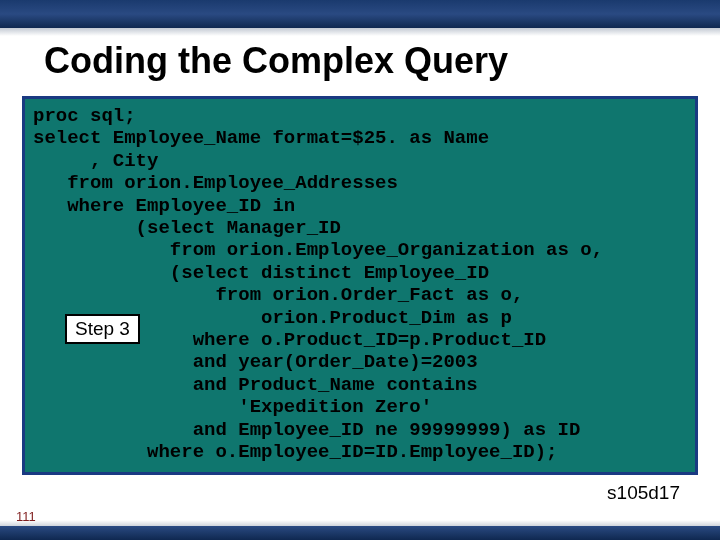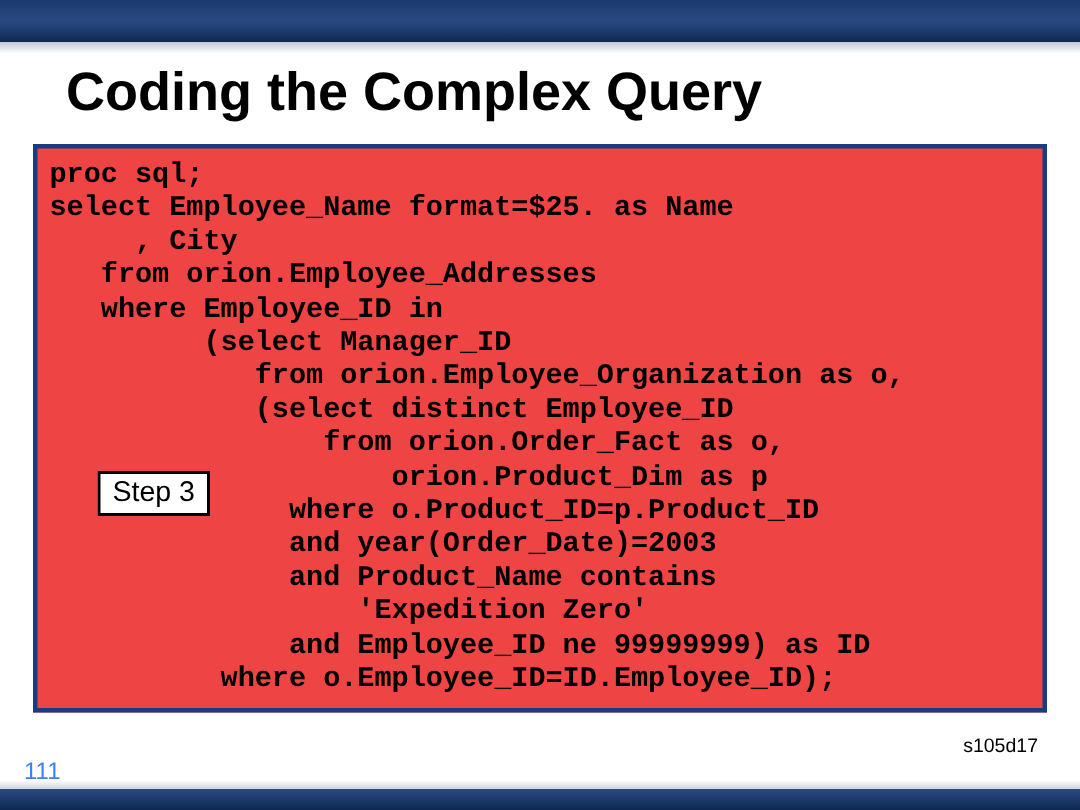--- a/index.html
+++ b/index.html
@@ -26,21 +26,21 @@
   }
   .title {
     font-size: 36px;
     font-weight: bold;
     color: #000;
     padding: 12px 0 14px 44px;
   }
   .code-frame {
     margin: 0 22px 0 22px;
     border: 3px solid #1a3a82;
-    background: #ef4444;
+    background: #0f766e;
     padding: 6px 8px 8px 8px;
     position: relative;
   }
   .code {
     font-family: "Courier New", Courier, monospace;
     font-size: 19px;
     line-height: 1.18;
     white-space: pre;
     color: #000;
     font-weight: bold;
@@ -53,28 +53,28 @@
     background: #fff;
     padding: 2px 8px;
     font-family: Arial, sans-serif;
     font-size: 19px;
     font-weight: normal;
   }
   .page-num {
     position: absolute;
     left: 16px;
     bottom: 16px;
-    font-size: 16px;
-    color: #3b82f6;
+    font-size: 13px;
+    color: #7f1d1d;
   }
   .slide-id {
     position: absolute;
-    right: 28px;
+    right: 40px;
     bottom: 36px;
-    font-size: 13px;
+    font-size: 19px;
     color: #000;
     font-family: Arial, sans-serif;
   }
   .bottom-bar {
     position: absolute;
     left: 0; right: 0; bottom: 0;
     height: 14px;
     background: linear-gradient(to bottom, #2a4a82 0%, #0f2850 100%);
   }
   .bottom-bar::before {

